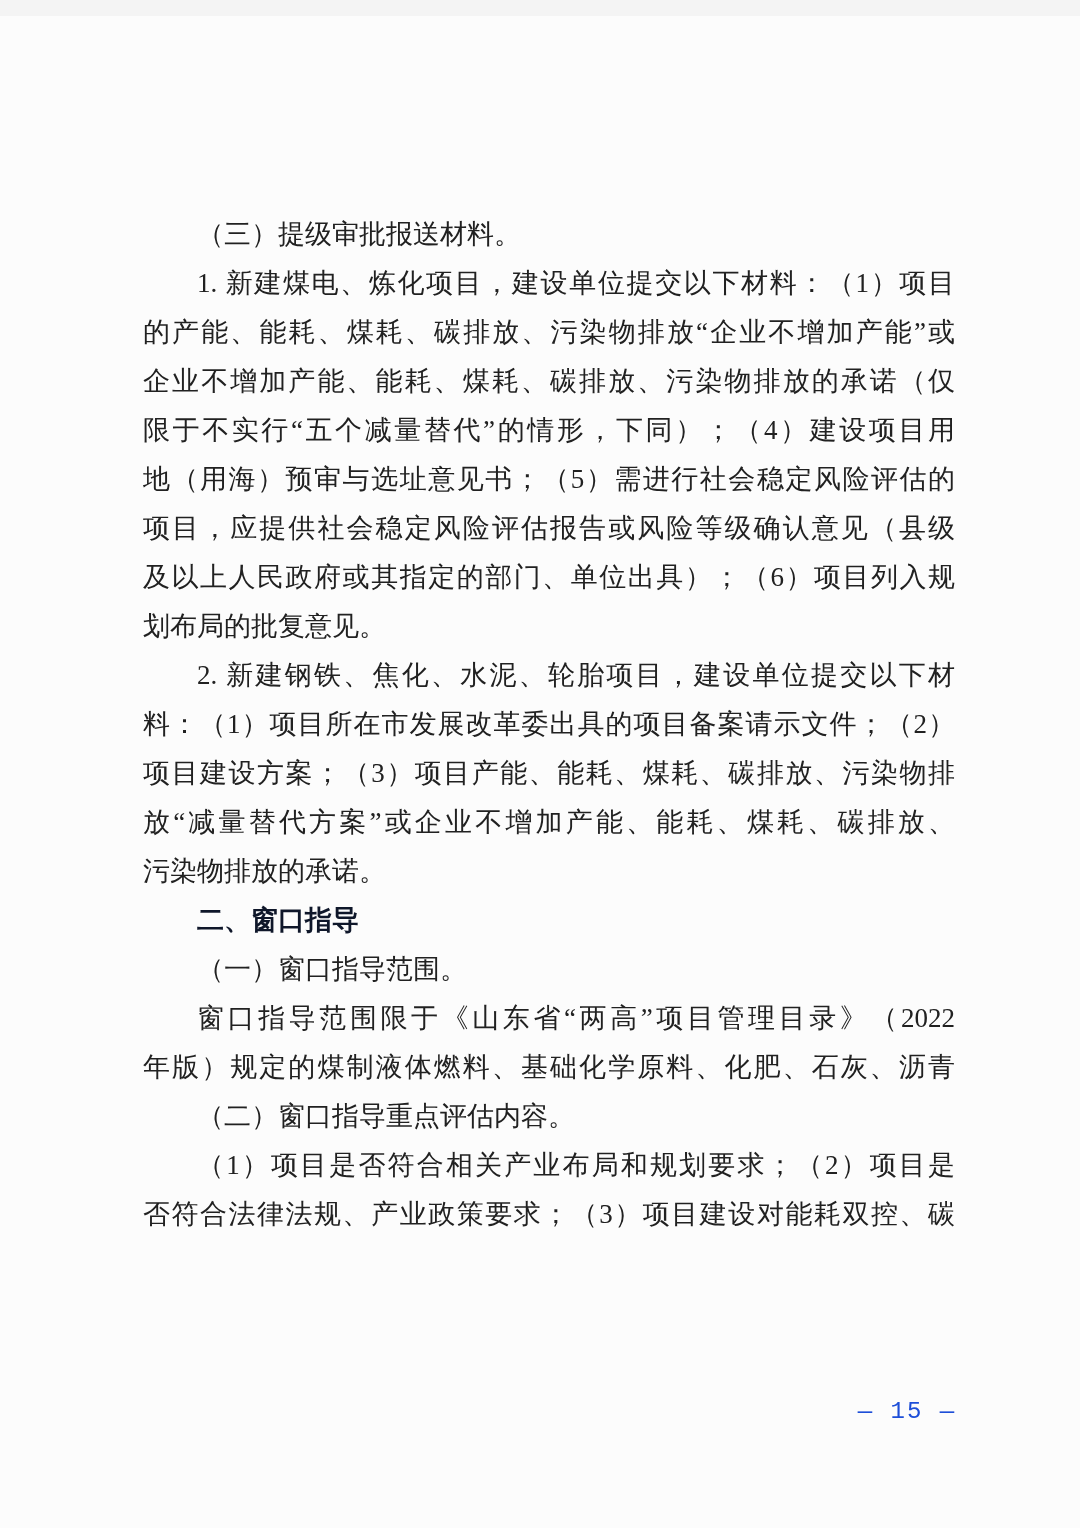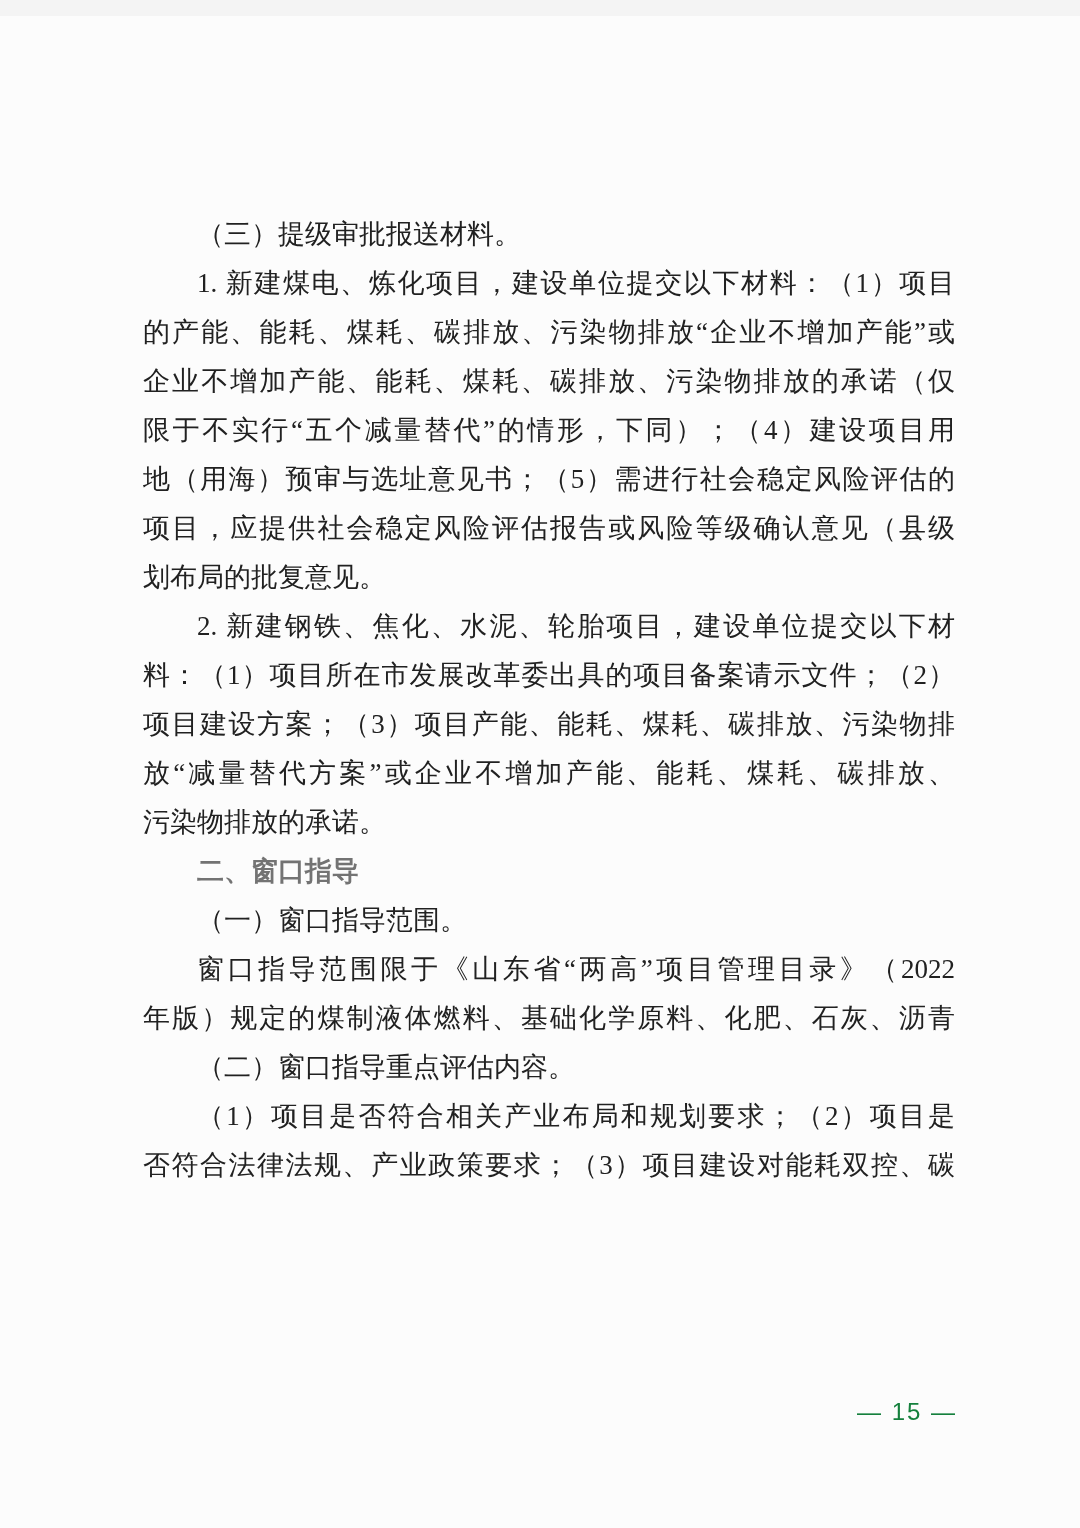--- a/index.html
+++ b/index.html
@@ -34,48 +34,49 @@
     text-align: justify;
     text-align-last: justify;
     text-justify: inter-character;
   }
   .line.indent {
     text-indent: 54px;
   }
   .line.heading {
     font-family: "Liberation Sans", sans-serif;
     font-weight: 700;
-    color: #737373;
+    color: #0f172a;
   }
   .page-number {
     position: absolute;
     top: 1376px;
     left: 817px;
     width: 180px;
     height: 40px;
     line-height: 40px;
     text-align: center;
     font-size: 24px;
     letter-spacing: 2px;
-    color: #15803d;
-    font-family: Liberation Sans, sans-serif;
+    color: #1d4ed8;
+    font-family: Liberation Mono, monospace;
   }
 </style>
 </head>
 <body>
 
 <div class="page">
   <div class="doc-body">
     <div class="line indent">（三）提级审批报送材料。</div>
     <div class="line indent stretch">1. 新建煤电、炼化项目，建设单位提交以下材料：（1）项目</div>
     <div class="line stretch">的产能、能耗、煤耗、碳排放、污染物排放“企业不增加产能”或</div>
     <div class="line stretch">企业不增加产能、能耗、煤耗、碳排放、污染物排放的承诺（仅</div>
     <div class="line stretch">限于不实行“五个减量替代”的情形，下同）；（4）建设项目用</div>
     <div class="line stretch">地（用海）预审与选址意见书；（5）需进行社会稳定风险评估的</div>
     <div class="line stretch">项目，应提供社会稳定风险评估报告或风险等级确认意见（县级</div>
+    <div class="line stretch">及以上人民政府或其指定的部门、单位出具）；（6）项目列入规</div>
     <div class="line">划布局的批复意见。</div>
     <div class="line indent stretch">2. 新建钢铁、焦化、水泥、轮胎项目，建设单位提交以下材</div>
     <div class="line stretch">料：（1）项目所在市发展改革委出具的项目备案请示文件；（2）</div>
     <div class="line stretch">项目建设方案；（3）项目产能、能耗、煤耗、碳排放、污染物排</div>
     <div class="line stretch">放“减量替代方案”或企业不增加产能、能耗、煤耗、碳排放、</div>
     <div class="line">污染物排放的承诺。</div>
     <div class="line indent heading">二、窗口指导</div>
     <div class="line indent">（一）窗口指导范围。</div>
     <div class="line indent stretch">窗口指导范围限于《山东省“两高”项目管理目录》（2022</div>
     <div class="line stretch">年版）规定的煤制液体燃料、基础化学原料、化肥、石灰、沥青</div>

